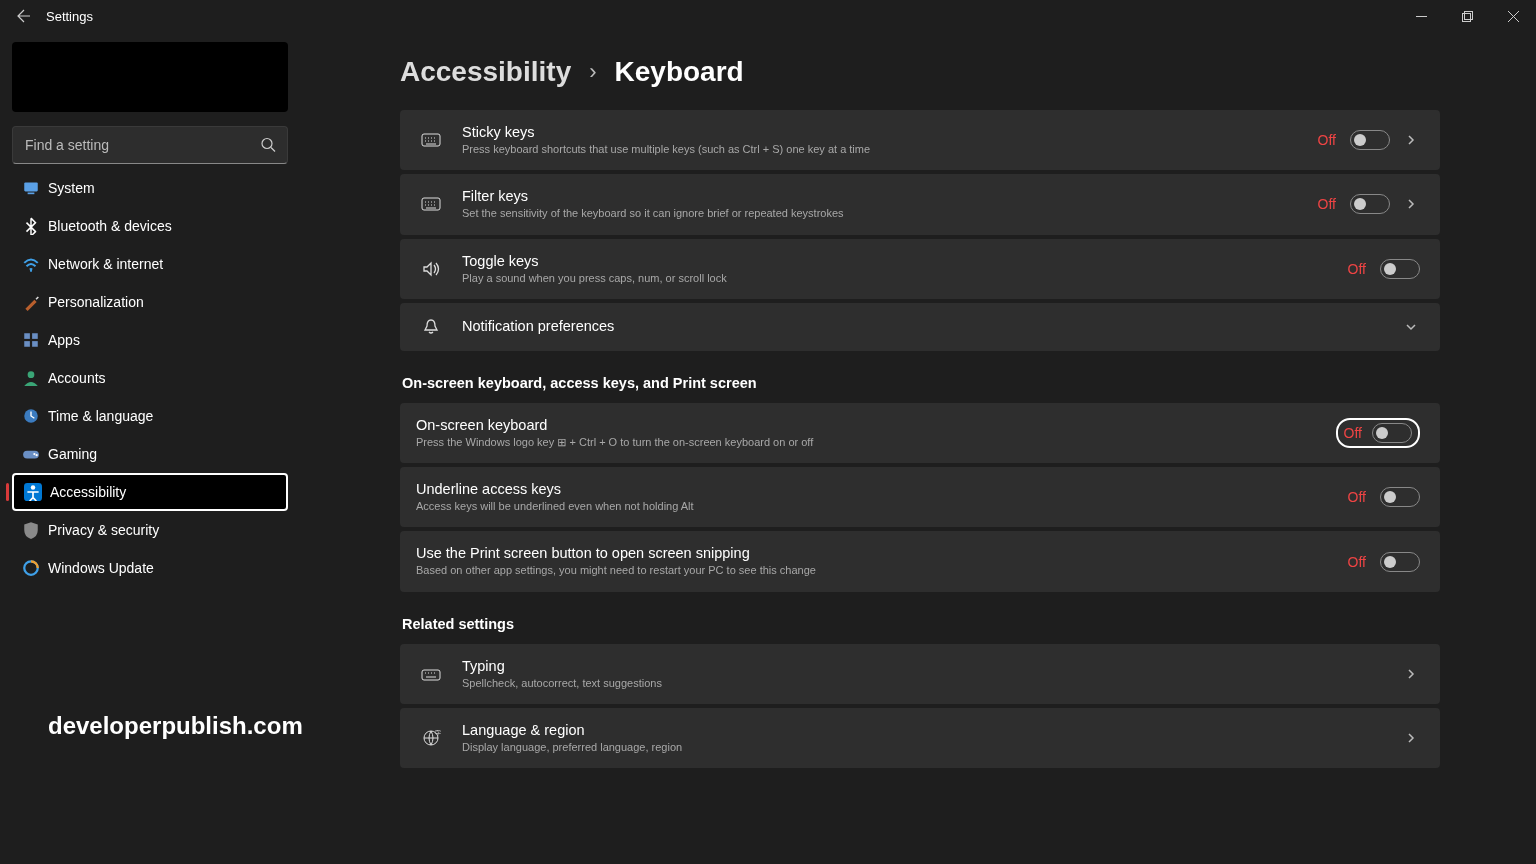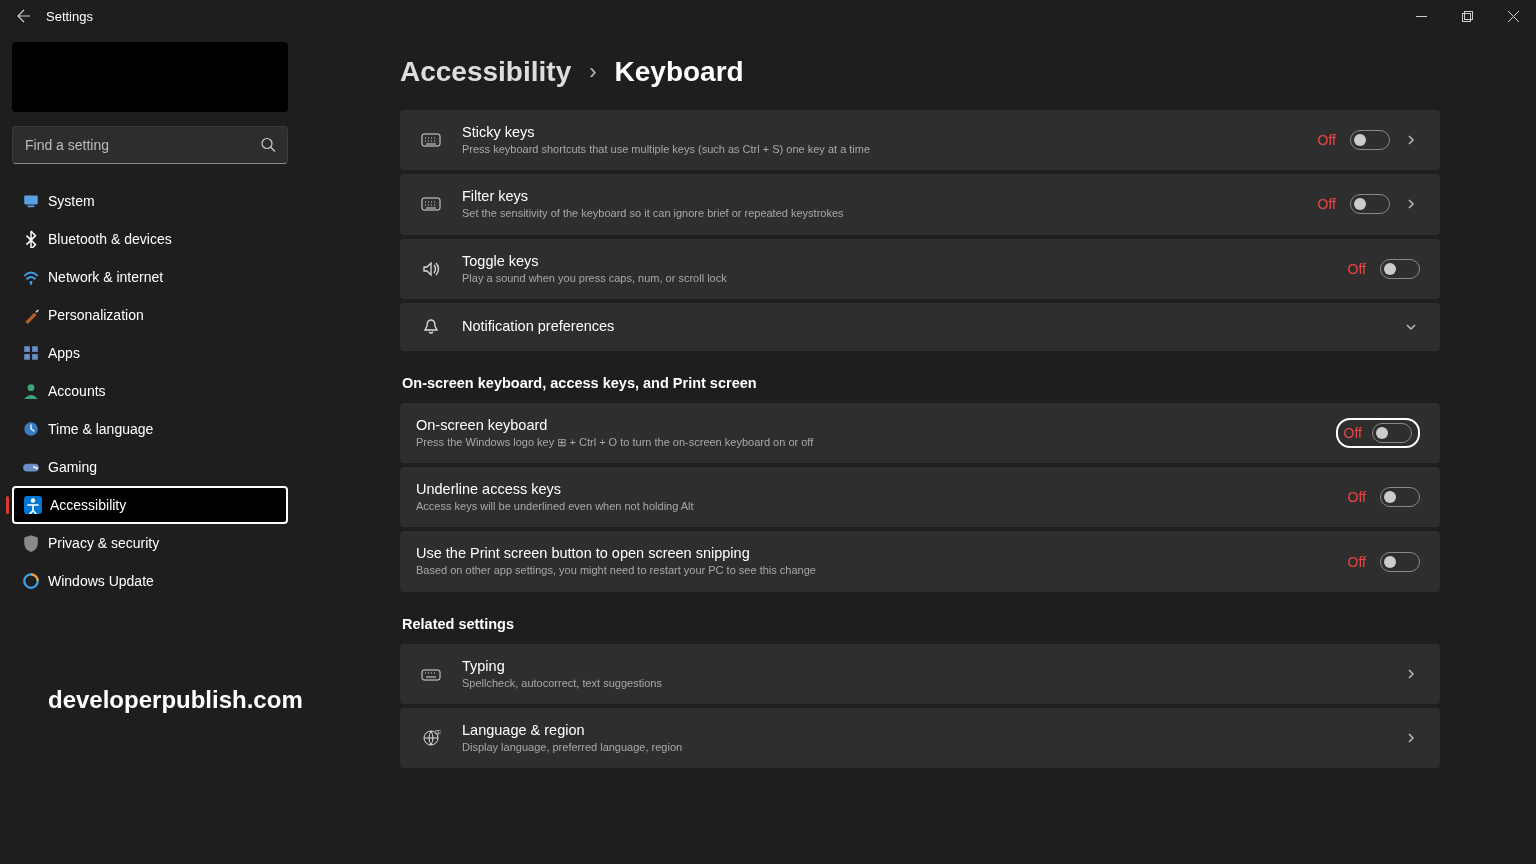--- a/index.html
+++ b/index.html
@@ -50,21 +50,21 @@
   flex-shrink: 0;
 }
 .user-card {
   background: #000;
   height: 70px;
   border-radius: 4px;
   margin-bottom: 14px;
 }
 .search-wrap {
   position: relative;
-  margin-bottom: 18px;
+  margin-bottom: 5px;
 }
 .search {
   width: 100%;
   background: #2d2d2d;
   border: 1px solid #3a3a3a;
   border-bottom: 1px solid #888;
   color: #ccc;
   padding: 10px 36px 10px 12px;
   border-radius: 4px;
   font-size: 14px;
@@ -175,21 +175,21 @@
 }
 .chevron { color: #bbb; font-size: 14px; width: 16px; text-align: center; }
 .section-title {
   font-size: 14.5px;
   font-weight: 600;
   margin: 24px 0 12px 2px;
 }
 .watermark {
   position: absolute;
   left: 48px;
-  bottom: 150px;
+  bottom: 124px;
   font-size: 24px;
   font-weight: 700;
   color: #fff;
   z-index: 10;
 }
 svg { display: block; }
 </style>
 </head>
 <body>
 

